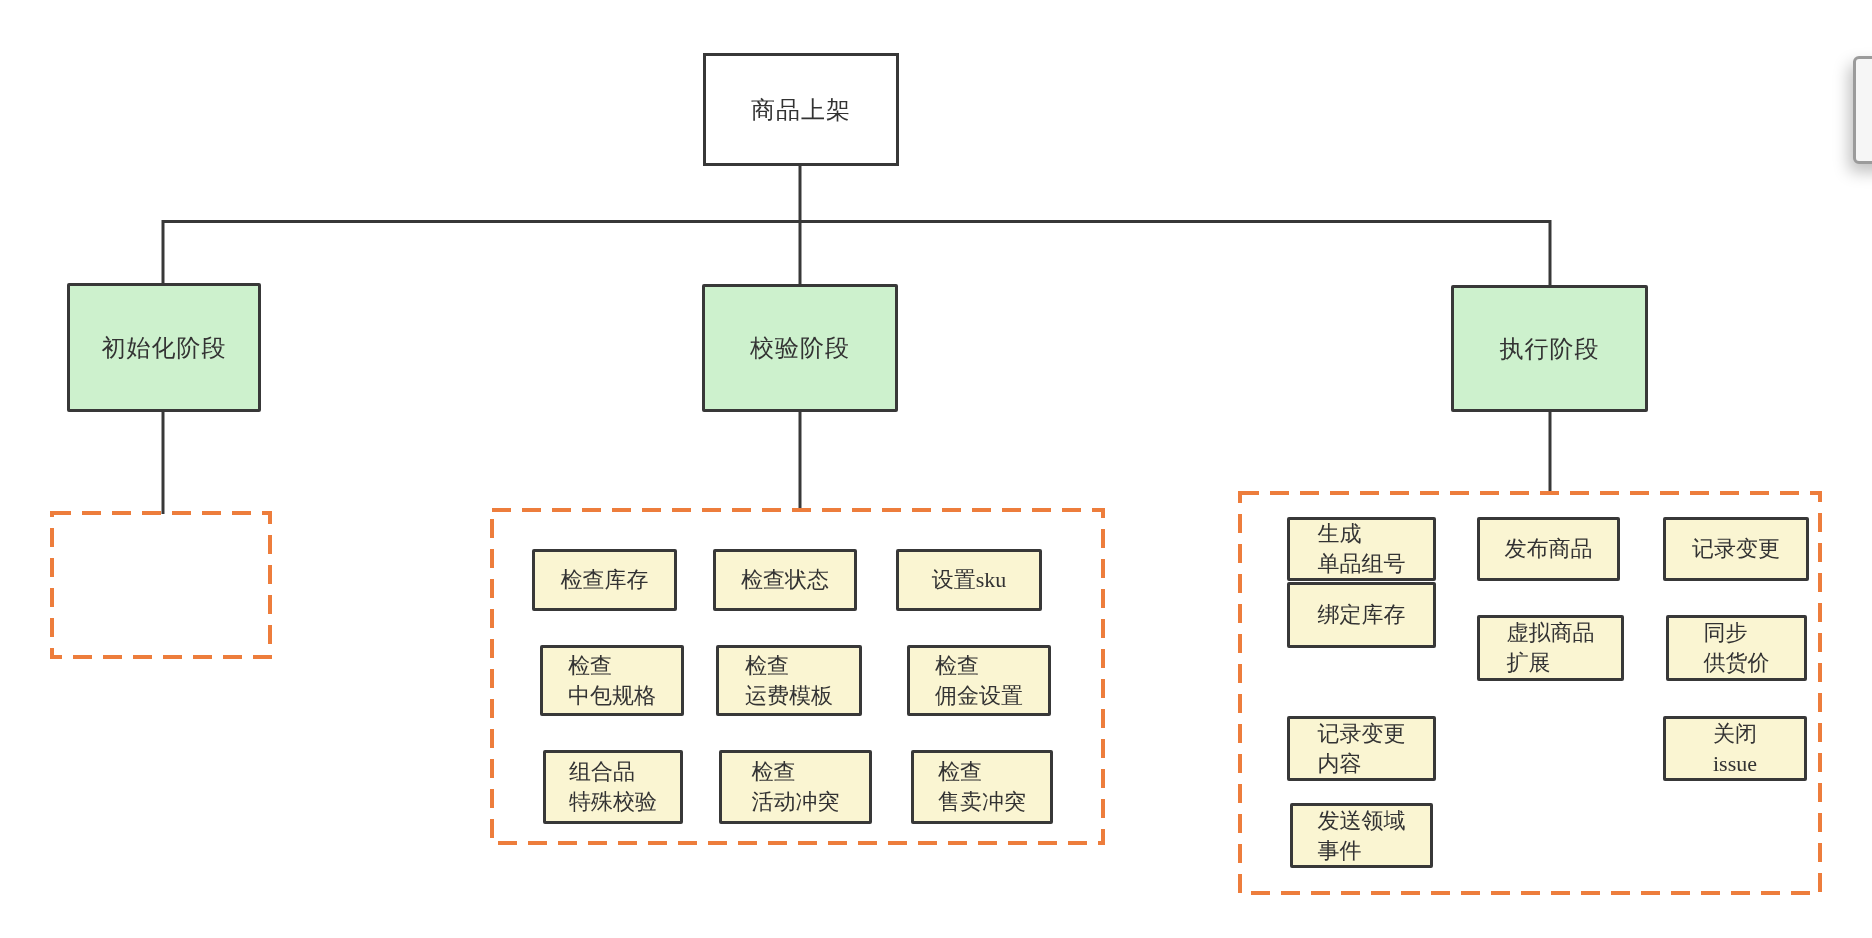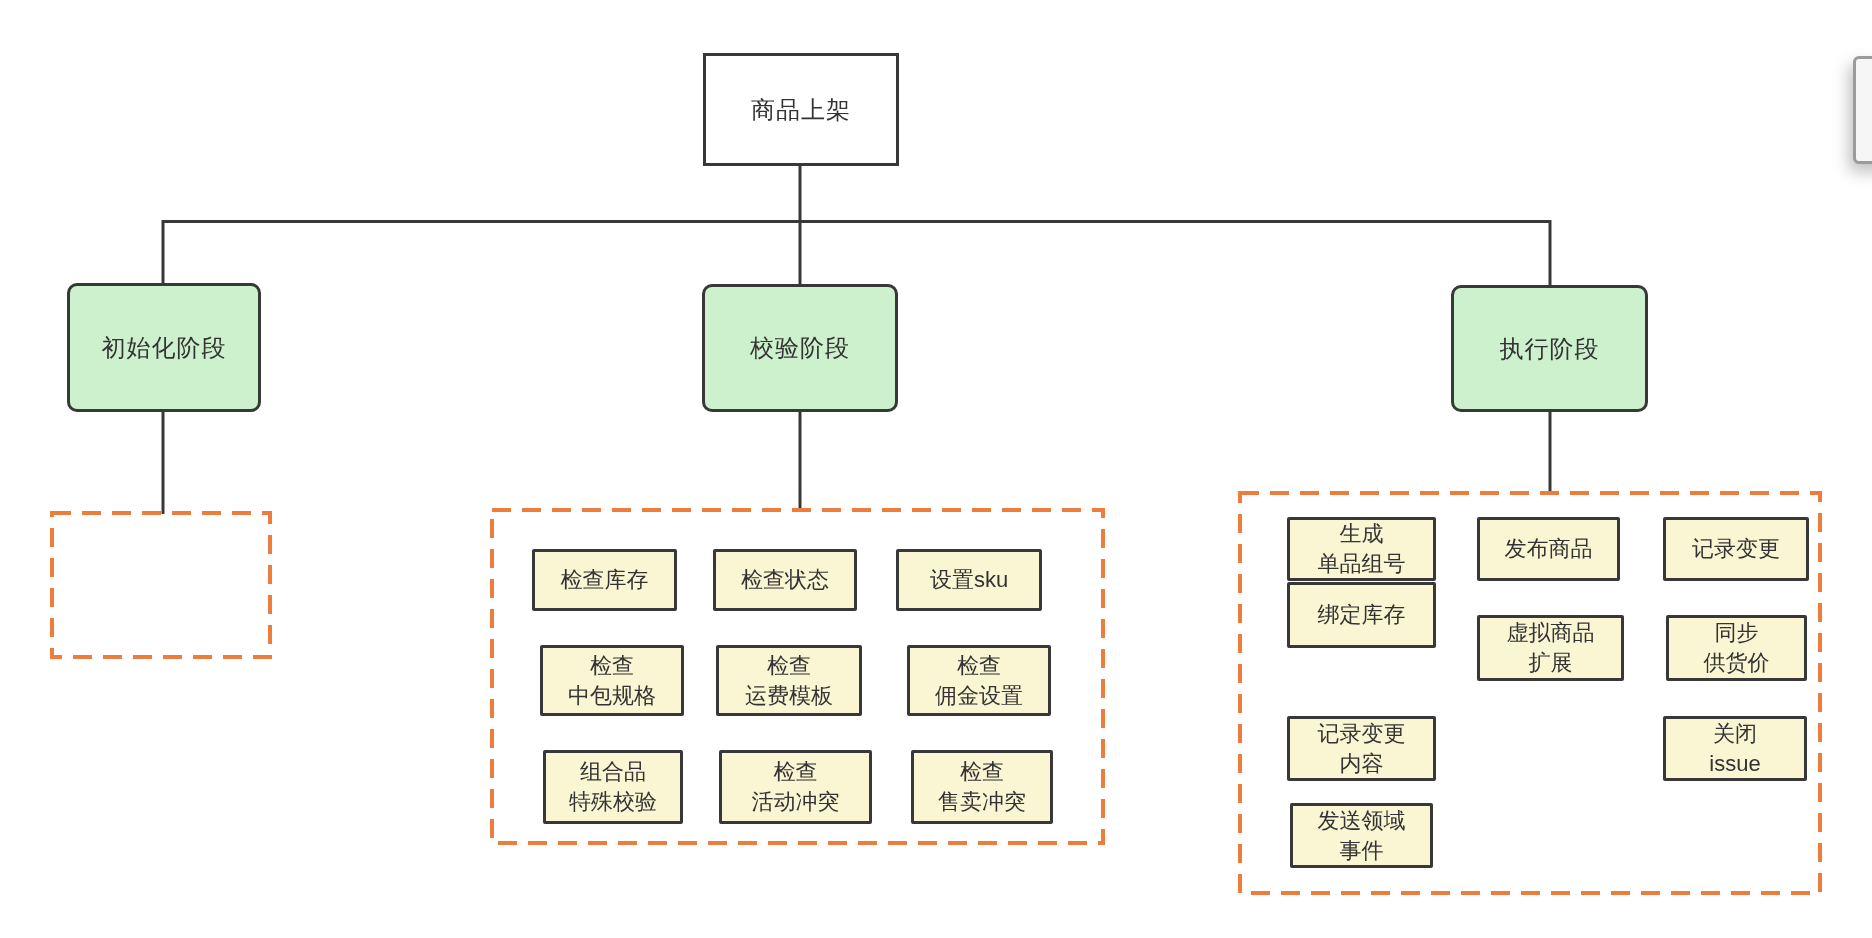--- a/index.html
+++ b/index.html
@@ -7,29 +7,29 @@
     --box-border:#383838; --group-border:#ed7d3c; --panel-border:#9b9b9b; --panel-fill:#f6f6f6;
   }
   html,body{margin:0;padding:0;background:#ffffff;}
   #stage{
     position:relative; width:1872px; height:938px; overflow:hidden; background:#ffffff;
     font-family:"Liberation Sans","DejaVu Sans",sans-serif; color:#333;
   }
   #wires{position:absolute; left:0; top:0; width:1872px; height:938px;}
   .node{
     position:absolute; display:flex; align-items:center; justify-content:center;
-    text-align:center; white-space:pre-line; box-sizing:border-box;
+    text-align:left; white-space:pre-line; box-sizing:border-box;font-family:Liberation Serif, serif;
   }
   .root-node{
     background:var(--root-fill); border:3px solid var(--box-border);
     font-size:24px; letter-spacing:1px;
   }
   .phase{
     background:var(--phase-fill); border:3px solid var(--box-border);
-    font-size:24px; letter-spacing:1px; border-radius:10px;
+    font-size:24px; letter-spacing:1px; border-radius:2px;
   }
   .task{
     background:var(--task-fill); border:3px solid var(--box-border);
     font-size:22px; line-height:30px; border-radius:2px;
   }
   .panel-edge{
     position:absolute; left:1853px; top:56px; width:60px; height:108px;
     background:var(--panel-fill); border:3px solid var(--panel-border);
     border-radius:6px; box-shadow:-4px 8px 16px rgba(0,0,0,0.25); box-sizing:border-box;
   }

